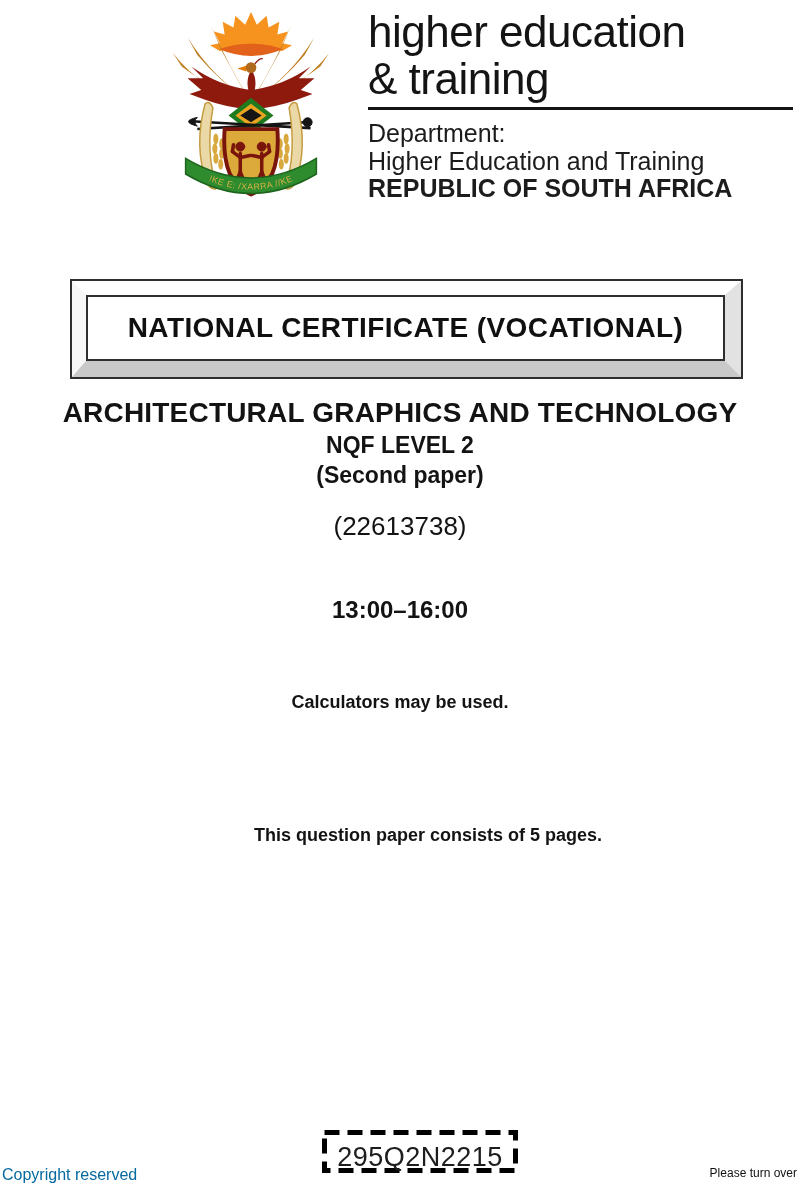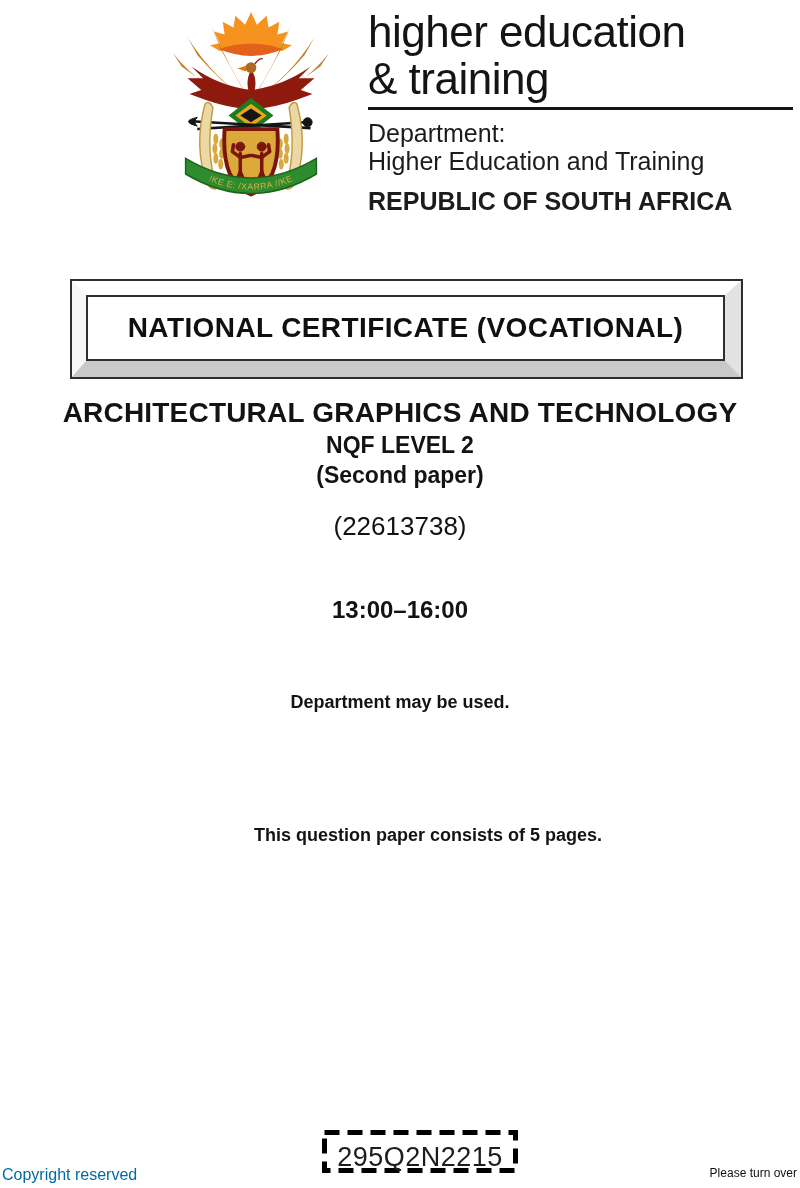--- a/index.html
+++ b/index.html
@@ -15,21 +15,21 @@
   .logo { left:166px; top:10px; width:170px; height:205px; }
   .wordmark {
     left:368px; top:8px; width:420px;
     font-size:44px; line-height:47px; letter-spacing:-0.5px;
     font-weight:400; color:#141414; white-space:nowrap;
   }
   .rule { left:368px; top:107px; width:425px; height:3px; background:#141414; }
   .dept-line { left:368px; width:430px; font-size:25px; line-height:27px; color:#1c1c1c; white-space:nowrap; }
   .dept-label { top:120px; }
   .dept-name  { top:148px; }
-  .country    { top:188px; font-weight:700; }
+  .country    { top:175px; font-weight:700; }
 
   
   .cert-box {
     left:70px; top:279px; width:673px; height:100px;
     box-sizing:border-box; border:2px solid #2e2e2e; background:#fff;
   }
   .cert-bevel {
     width:100%; height:100%; box-sizing:border-box;
     border-style:solid; border-width:14px 16px 16px 14px;
     border-color:#ffffff #e2e2e2 #c9c9c9 #f7f7f7;
@@ -165,21 +165,21 @@
     <div class="cert-bevel">
       <div class="cert-inner">NATIONAL CERTIFICATE (VOCATIONAL)</div>
     </div>
   </div>
 
   <div class="abs cline subject">ARCHITECTURAL GRAPHICS AND TECHNOLOGY</div>
   <div class="abs cline level">NQF LEVEL 2</div>
   <div class="abs cline paper">(Second paper)</div>
   <div class="abs cline code">(22613738)</div>
   <div class="abs cline time">13:00–16:00</div>
-  <div class="abs cline calc">Department may be used.</div>
+  <div class="abs cline calc">Calculators may be used.</div>
   <div class="abs cline pages">This question paper consists of 5 pages.</div>
 
   <div class="abs dash-box">
     <svg width="196" height="43" viewBox="0 0 196 43">
       <rect x="2.5" y="2.5" width="191" height="38" fill="none" stroke="#000000" stroke-width="5" stroke-dasharray="15 8"></rect>
     </svg>
     <span>295Q2N2215</span>
   </div>
   <div class="abs copyright">Copyright reserved</div>
   <div class="abs turnover">Please turn over</div>

